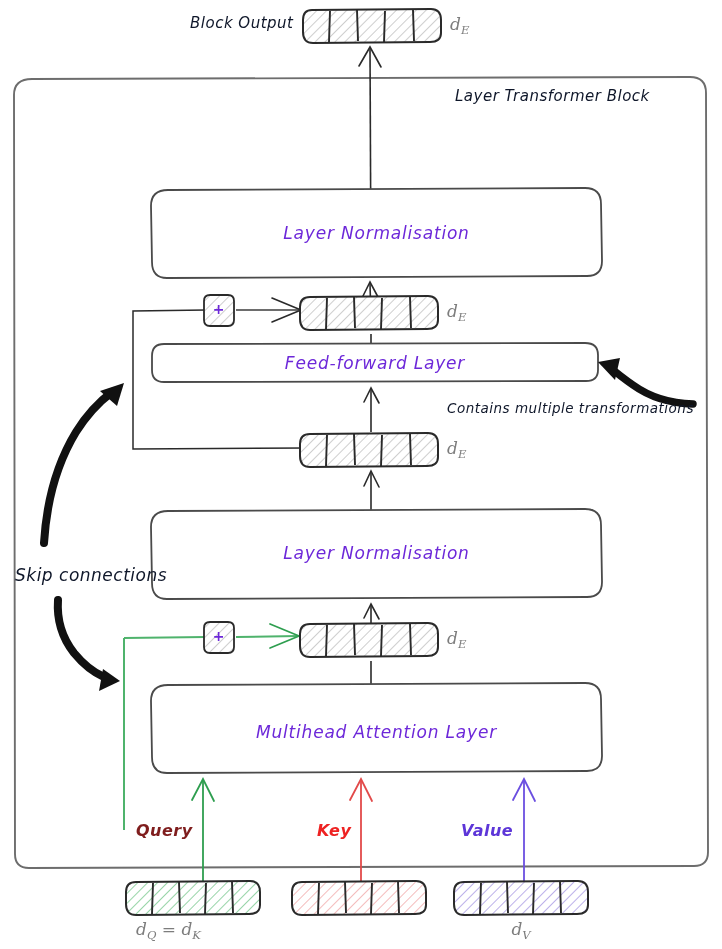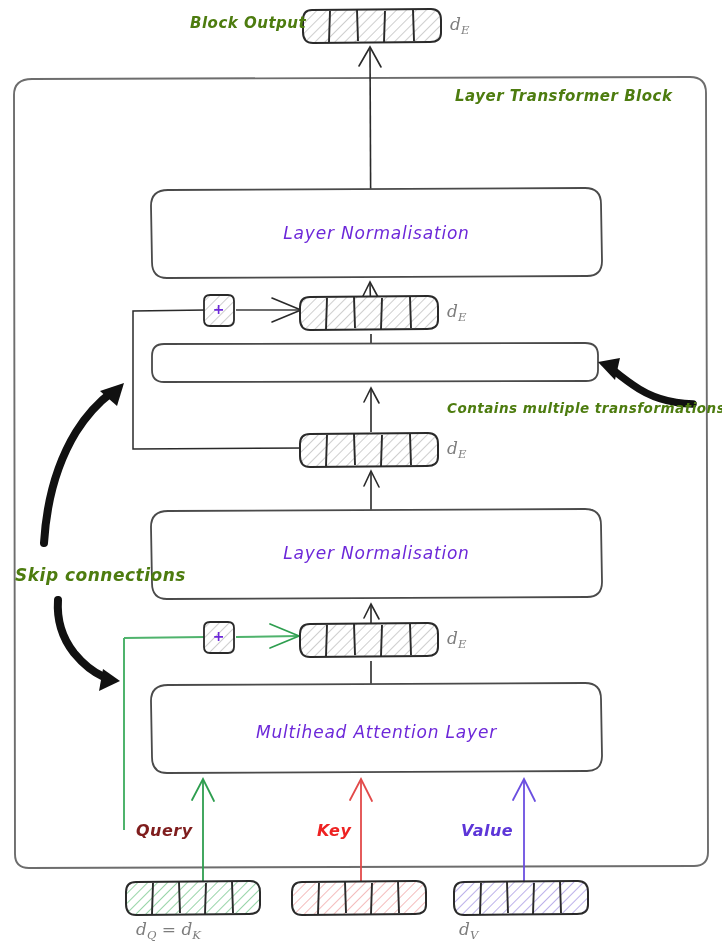--- a/index.html
+++ b/index.html
@@ -19,24 +19,23 @@
     position: absolute;
     left: 0;
     top: 0;
     width: 722px;
     height: 949px;
   }
   .lbl {
     position: absolute;
     font-family: "DejaVu Sans", sans-serif;
     font-style: italic;
-    color: #4d7c0f;
+    color: #0f172a;
     white-space: nowrap;
     letter-spacing: 0.5px;
-    font-weight: bold;
   }
   .mathlbl {
     position: absolute;
     font-family: "DejaVu Serif", serif;
     font-style: italic;
     color: #7d7d7d;
     white-space: nowrap;
   }
   .mathlbl sub {
     font-size: 0.68em;
@@ -243,20 +242,21 @@
   <div class="lbl" style="left:455px; top:87px; font-size:15px;">Layer Transformer Block</div>
 
   <div class="boxlabel" style="left:151px; top:223px; width:451px; font-size:17px;">Layer Normalisation</div>
 
   <div class="boxlabel" style="left:204px; top:301px; width:30px; font-size:14px; font-style:normal; font-weight:bold;">+</div>
 
   <div class="mathlbl" style="left:447px; top:301px; font-size:17px;">
     <span>d</span><sub>E</sub>
   </div>
 
+  <div class="boxlabel" style="left:152px; top:353px; width:446px; font-size:17px;">Feed-forward Layer</div>
 
   <div class="lbl" style="left:447px; top:400px; font-size:13.5px;">Contains multiple transformations</div>
 
   <div class="mathlbl" style="left:447px; top:438px; font-size:17px;">
     <span>d</span><sub>E</sub>
   </div>
 
   <div class="boxlabel" style="left:151px; top:543px; width:451px; font-size:17px;">Layer Normalisation</div>
 
   <div class="lbl" style="left:15px; top:565px; font-size:17px;">Skip connections</div>
@@ -271,17 +271,17 @@
 
   <div class="lbl" style="left:136px; top:821px; font-size:16px; color:#7f1d1d; font-weight:bold;">Query</div>
   <div class="lbl" style="left:317px; top:821px; font-size:16px; color:#ee2222; font-weight:bold;">Key</div>
   <div class="lbl" style="left:461px; top:821px; font-size:16px; color:#5d36d8; font-weight:bold;">Value</div>
 
   <div class="mathlbl" style="left:136px; top:919px; width:124px; text-align:left; font-size:17px;">
     <span>d</span><sub>Q</sub><span> = </span><span>d</span><sub>K</sub>
   </div>
 
 
-  <div class="mathlbl" style="left:459px; top:919px; width:124px; font-size:17px;">
+  <div class="mathlbl" style="left:459px; top:919px; width:124px; text-align:center; font-size:17px;">
     <span>d</span><sub>V</sub>
   </div>
 
 </div>
 
 </body></html>

